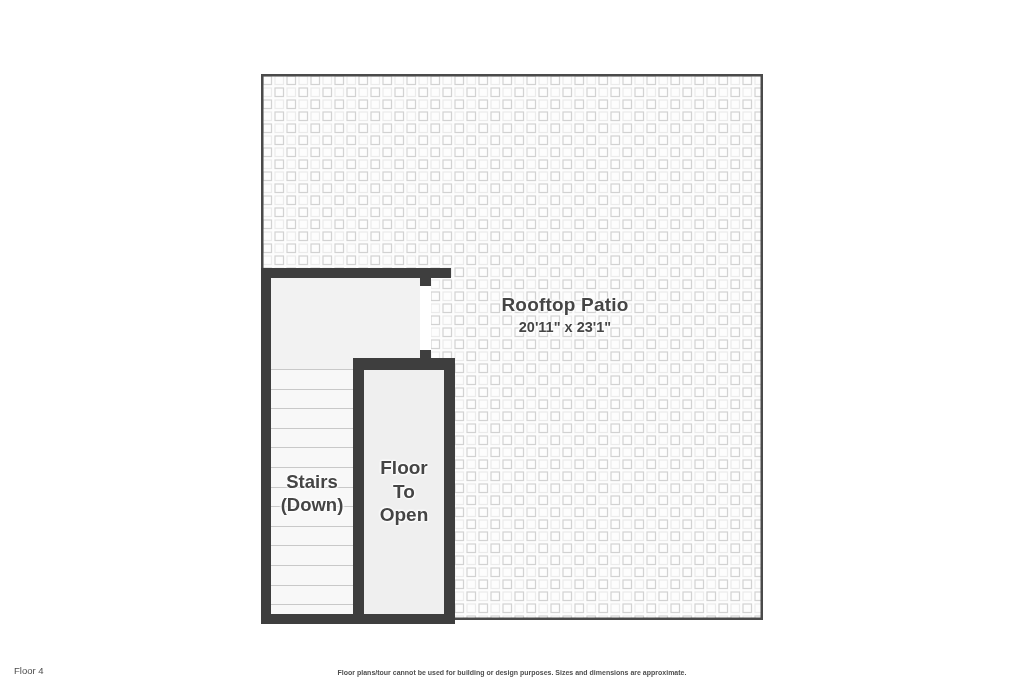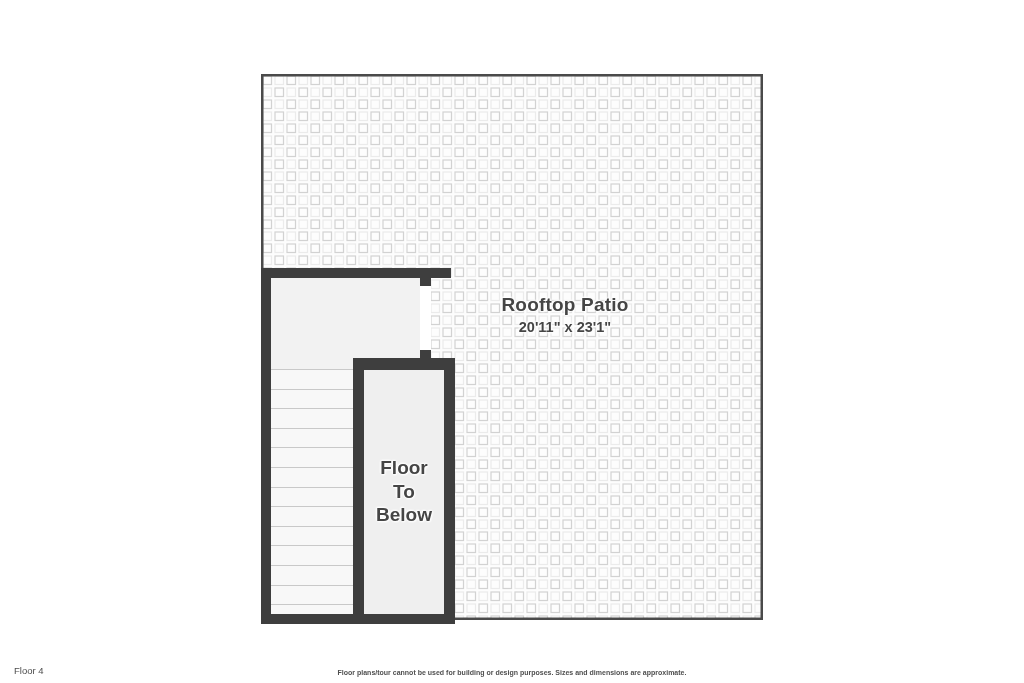--- a/index.html
+++ b/index.html
@@ -77,23 +77,27 @@
   <div class="abs wall wall-top"></div>
   <div class="abs wall wall-bottom"></div>
   <div class="abs wall jamb-top"></div>
   <div class="abs wall jamb-bottom"></div>
 
   <div class="abs room-label patio-label">
     <div class="name">Rooftop Patio</div>
     <div class="dims">20'11" x 23'1"</div>
   </div>
 
+  <div class="abs room-label stairs-label">
+    <div>Stairs</div>
+    <div>(Down)</div>
+  </div>
 
   <div class="abs room-label otb-label">
     <div>Floor</div>
     <div>To</div>
-    <div>Below</div>
+    <div>Open</div>
   </div>
 
   <div class="abs floor-label">Floor 4</div>
   <div class="abs disclaimer">Floor plans/tour cannot be used for building or design purposes. Sizes and dimensions are approximate.</div>
 
 </div>
 
 </body></html>

